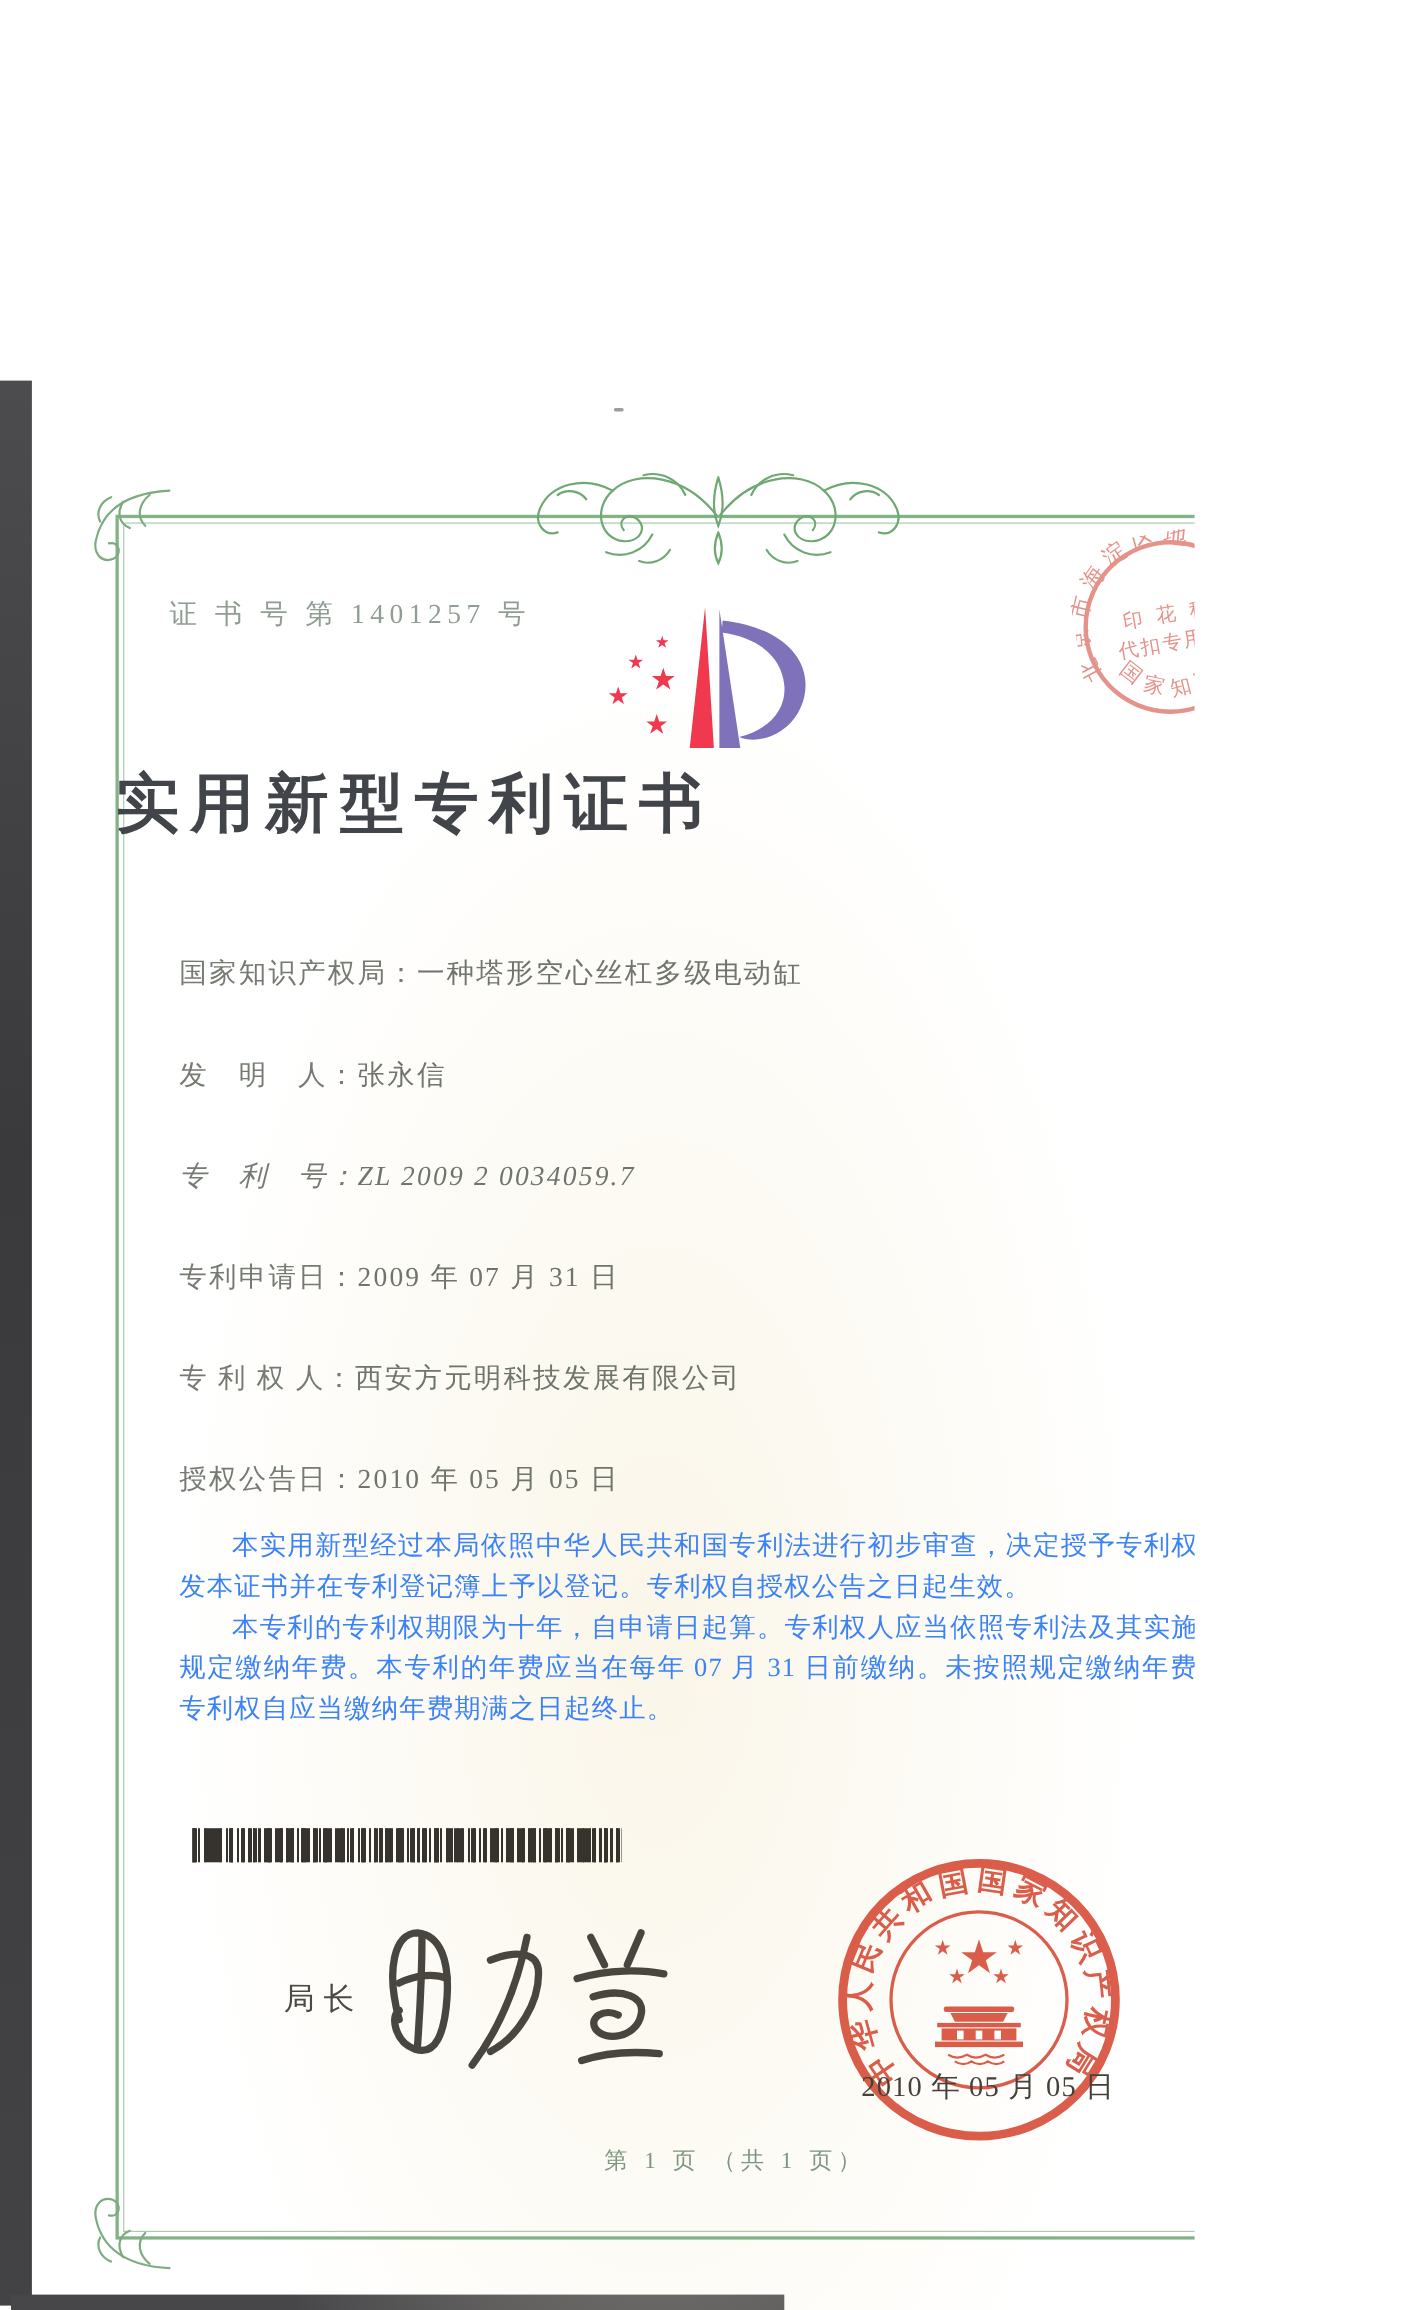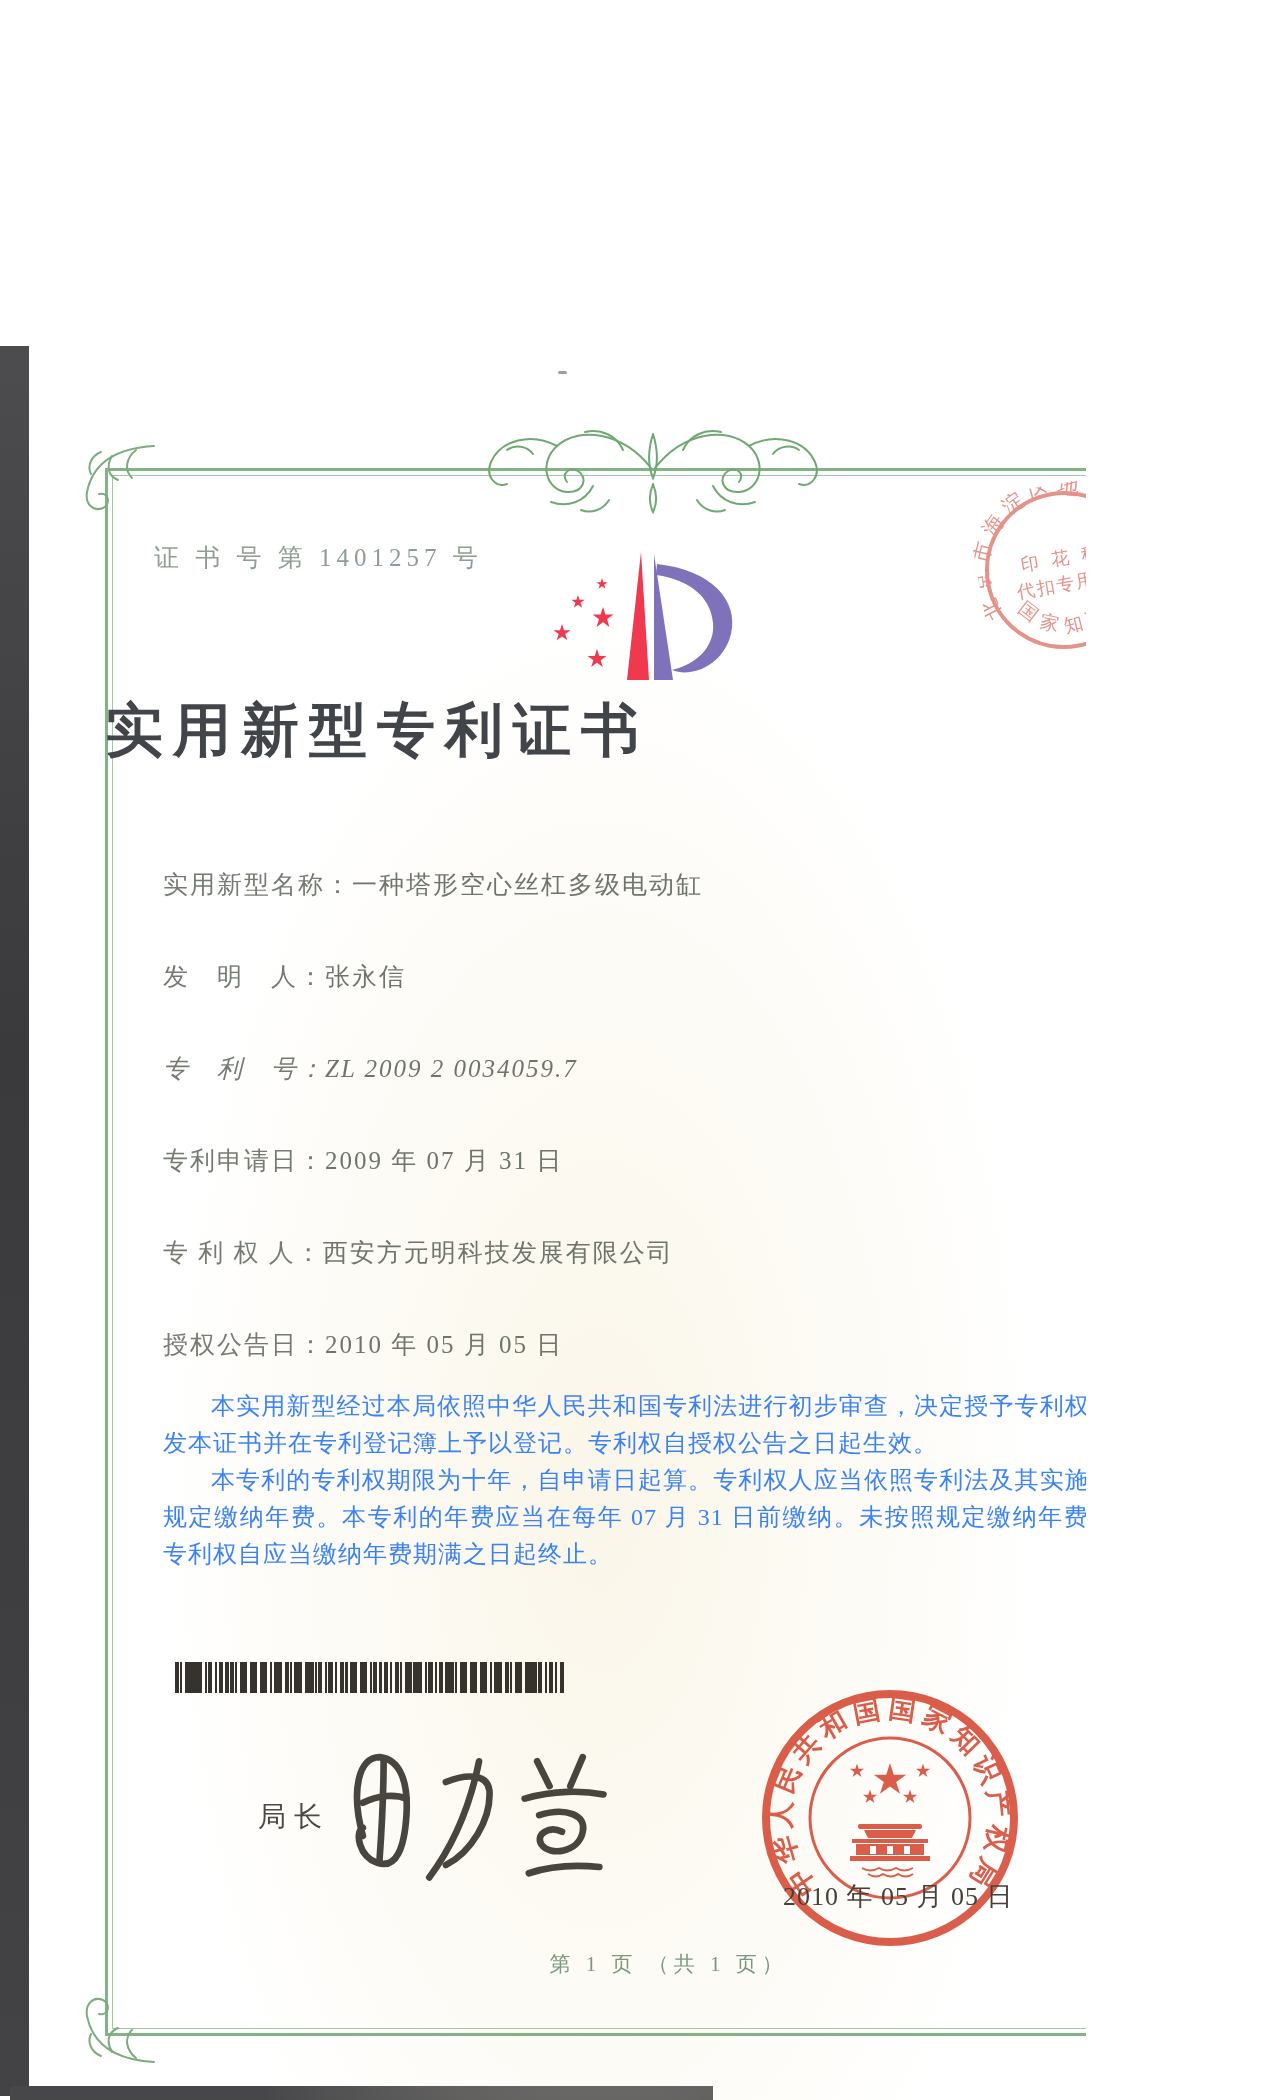--- a/index.html
+++ b/index.html
@@ -144,21 +144,21 @@
     <use href="#star" transform="translate(33 62) scale(7)" fill="#f0384e"></use>
     <use href="#star" transform="translate(58 78) scale(11)" fill="#f0384e"></use>
     <use href="#star" transform="translate(17 93) scale(9)" fill="#f0384e"></use>
     <use href="#star" transform="translate(52 119) scale(10)" fill="#f0384e"></use>
   </svg>
 
   <div class="title">实用新型专利证书</div>
 
   <div class="fields">
     <div class="field-row fr0">
-      <span class="flabel">实用新型名称：</span><span class="fvalue">一种塔形空心丝杠多级电动缸</span>
+      <span class="flabel">国家知识产权局：</span><span class="fvalue">一种塔形空心丝杠多级电动缸</span>
     </div>
     <div class="field-row fr1">
       <span class="flabel">发　明　人：</span><span class="fvalue">张永信</span>
     </div>
     <div class="field-row fr2">
       <span class="flabel">专　利　号：</span><span class="fvalue">ZL 2009 2 0034059.7</span>
     </div>
     <div class="field-row fr3">
       <span class="flabel">专利申请日：</span><span class="fvalue">2009 年 07 月 31 日</span>
     </div>

